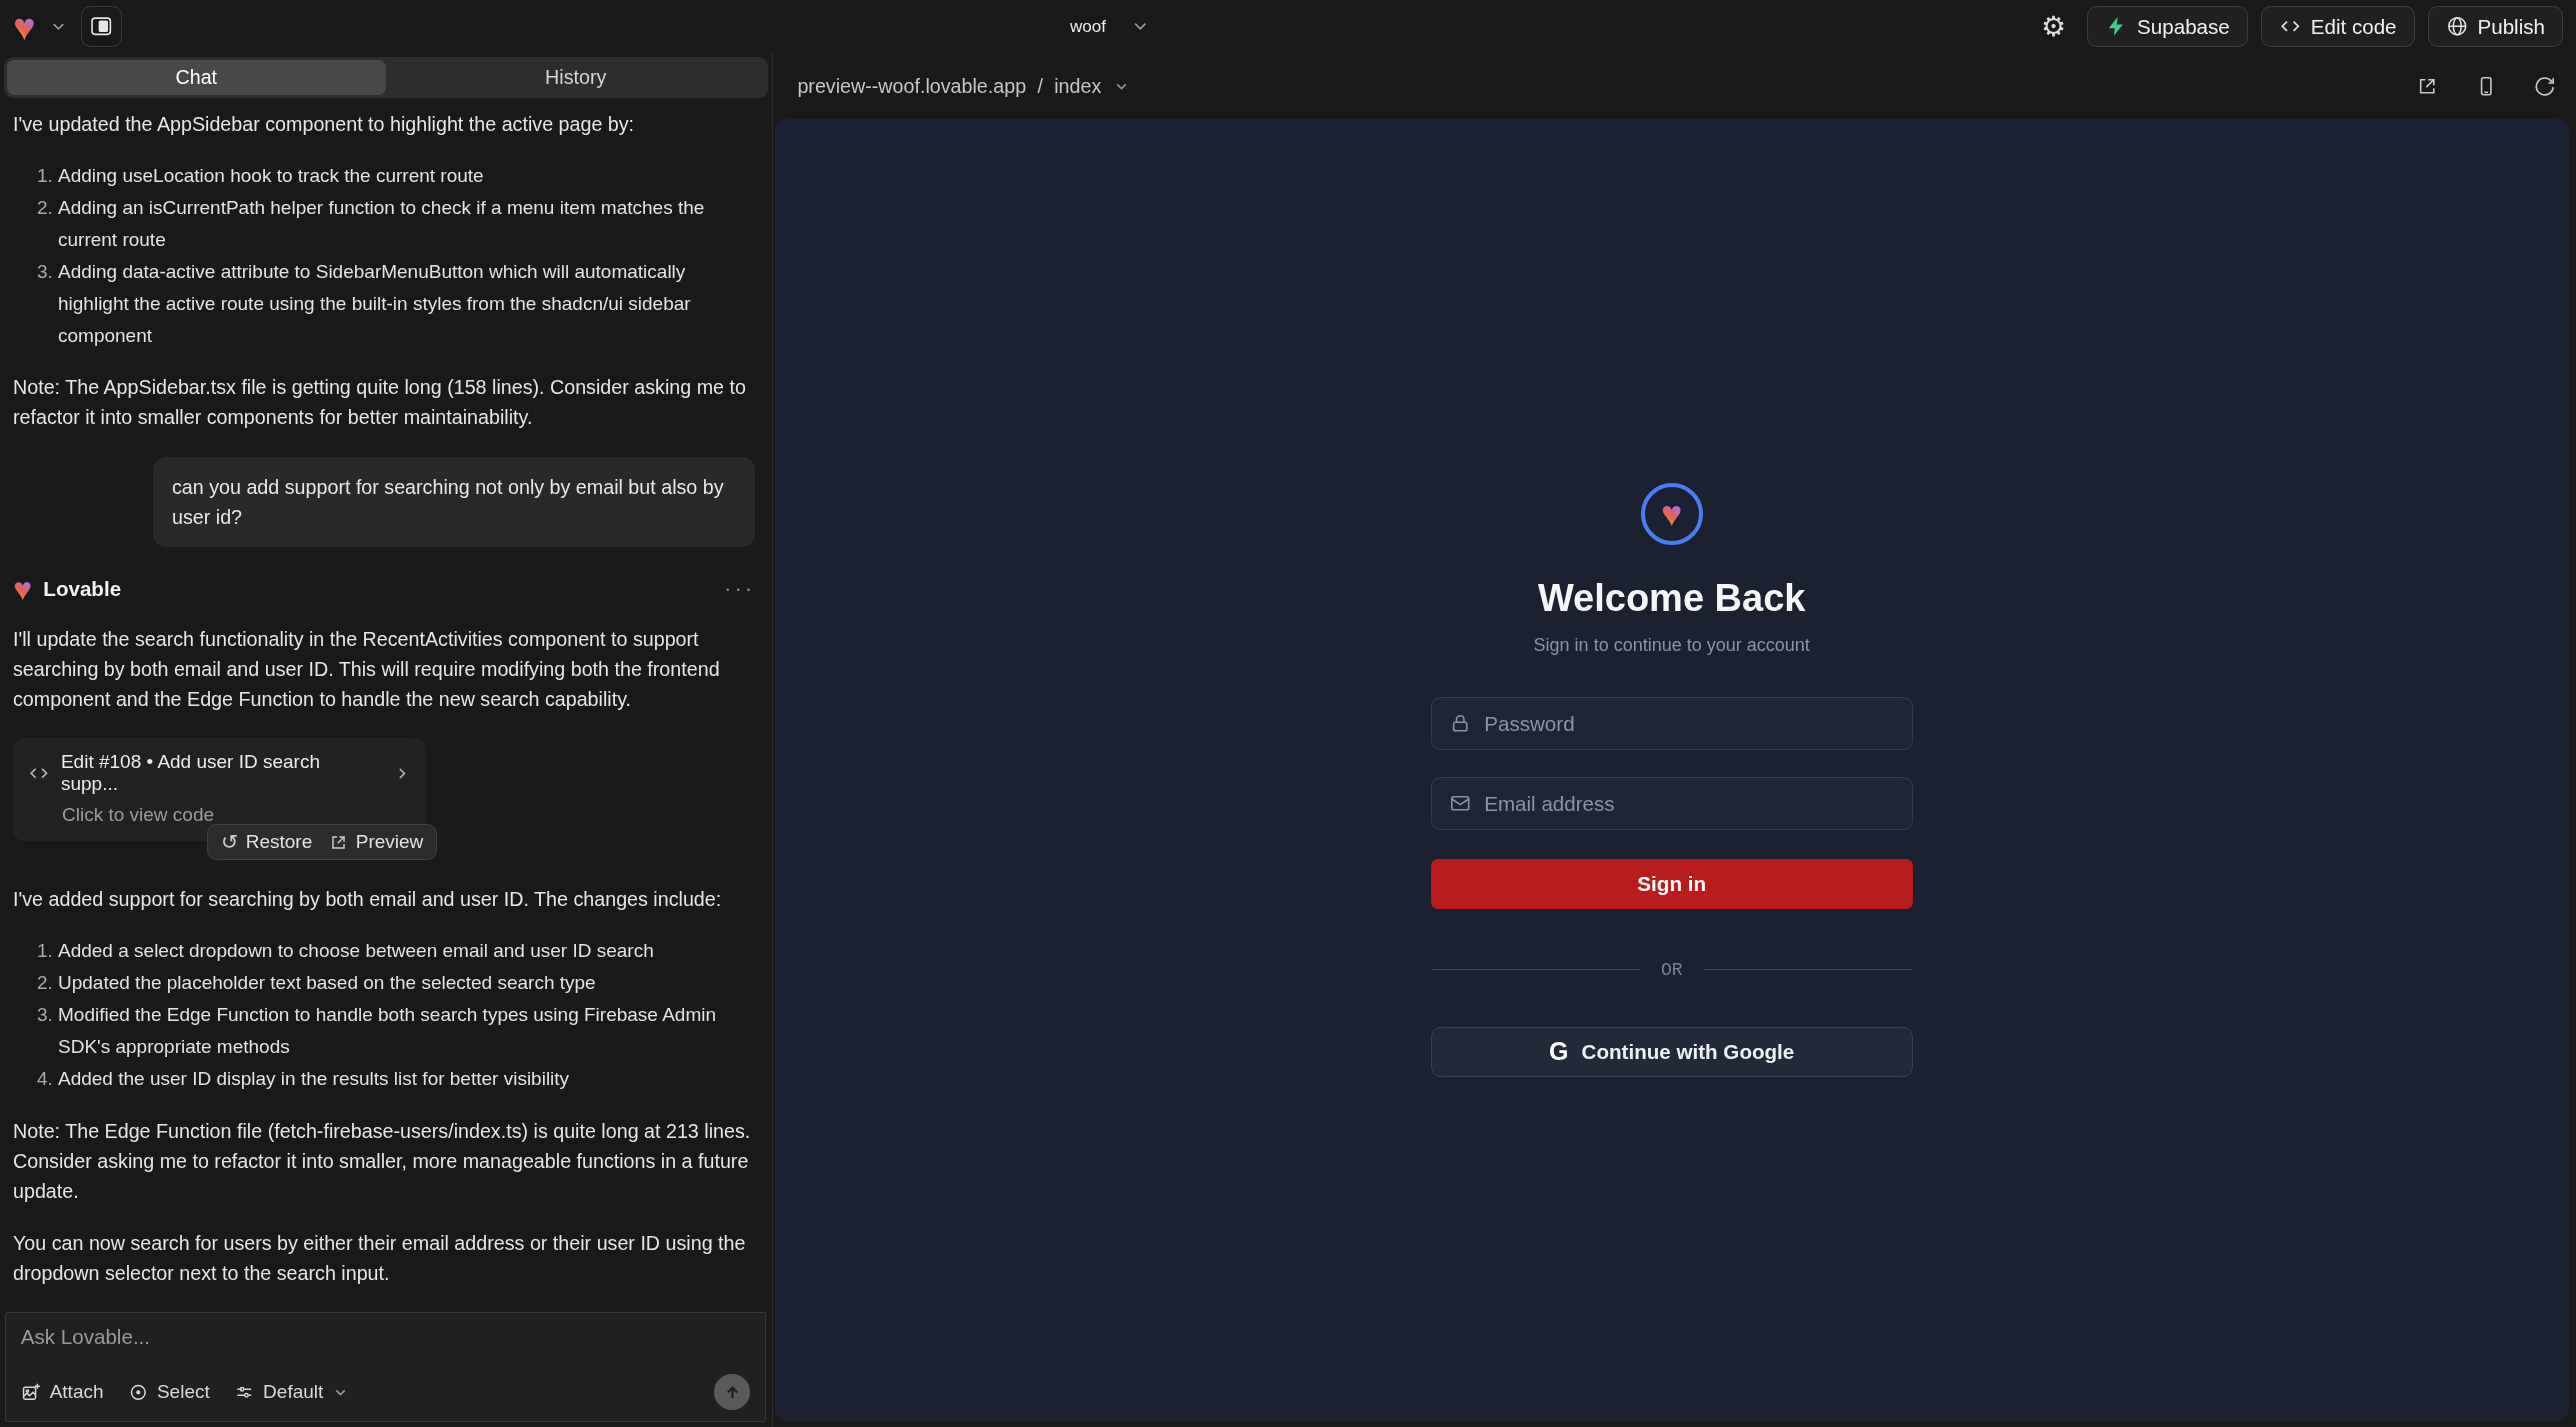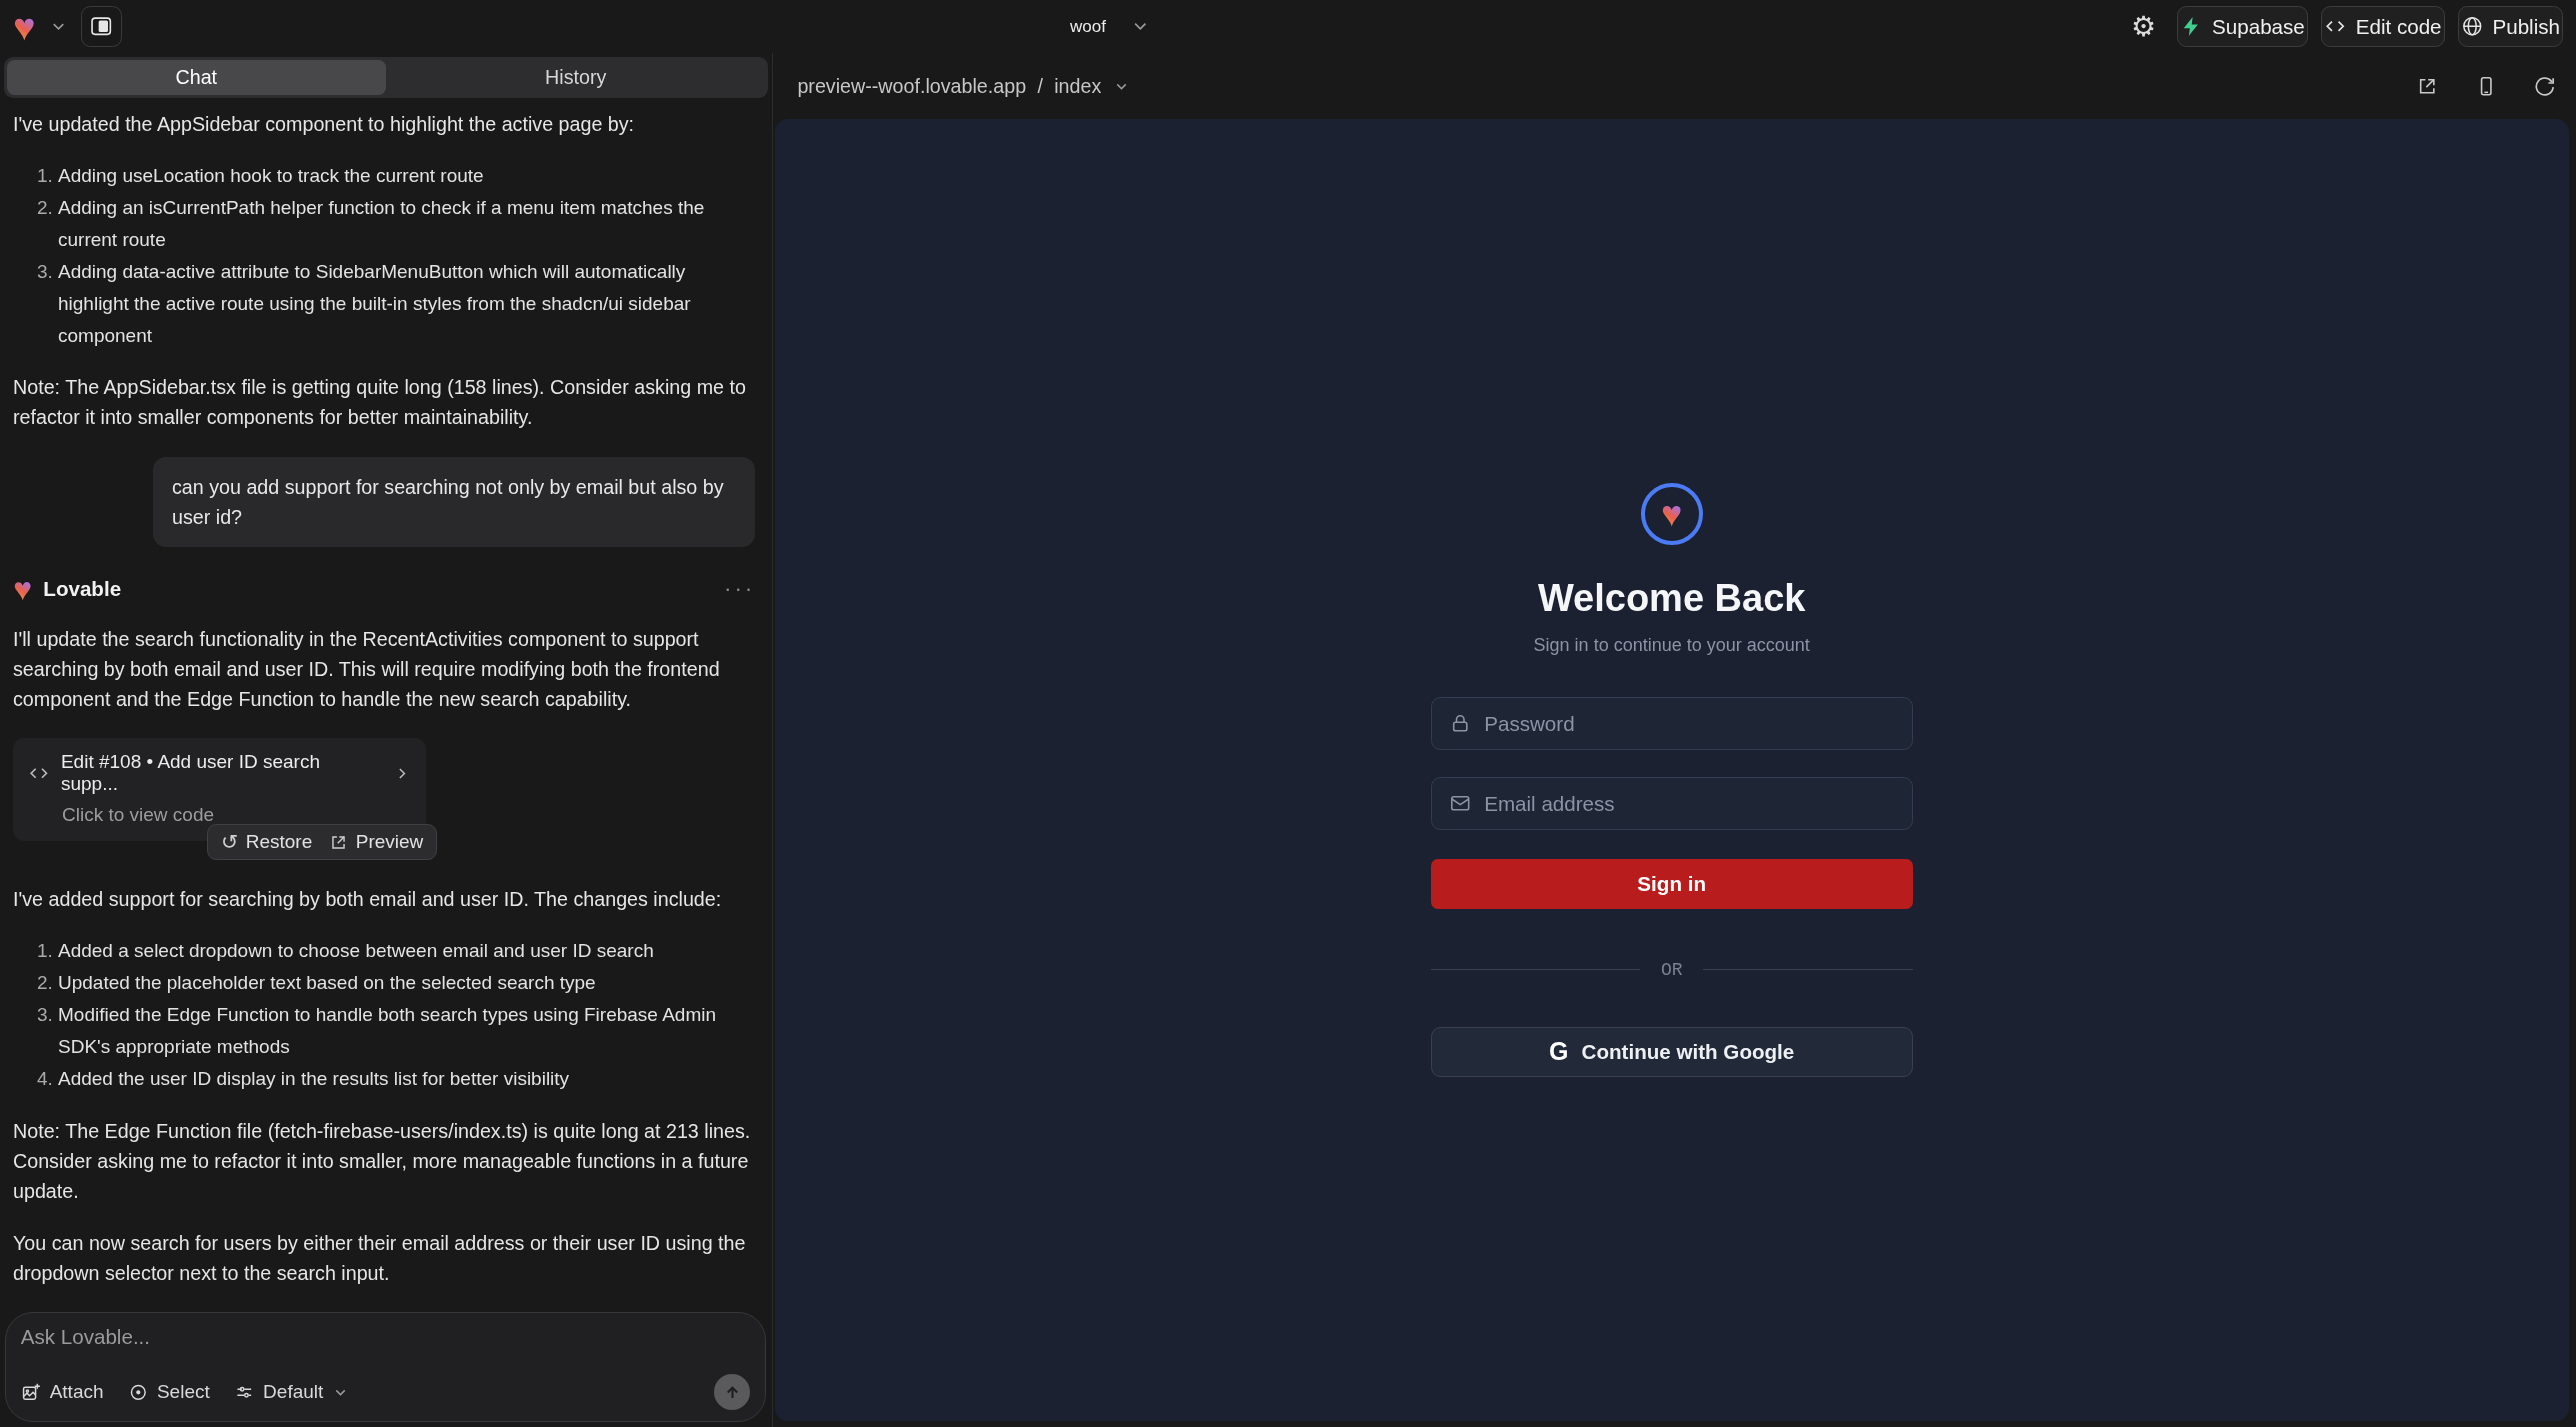--- a/index.html
+++ b/index.html
@@ -18,21 +18,21 @@
   .heart.small { font-size: 32px; }
   .chev { stroke: #9a9a9a; stroke-width: 2; fill: none; }
   .panel-btn { width: 41px; height: 41px; border: 0.9px solid #3a3a3c; border-radius: 9.4px;
                background: transparent; display: flex; align-items: center; justify-content: center; cursor: pointer; }
   .topbar-center { position: absolute; left: 1070px; top: 0; height: 53px;
                    display: flex; align-items: center; gap: 24.4px; }
   .project-name { font-size: 17px; color: #ececec; }
   .topbar-right { display: flex; align-items: center; gap: 13px; }
   .icon-btn { background: none; border: none; color: #dcdcdc; font-size: 28px; cursor: pointer;
               width: 41px; height: 41px; display: flex; align-items: center; justify-content: center; }
-  .tb-btn { display: flex; align-items: center; gap: 9.4px; height: 41px; padding: 0 2px;
+  .tb-btn { display: flex; align-items: center; gap: 9.4px; height: 41px; padding: 0 17px;
             background: #202020; border: 0.9px solid #3c3c3e; border-radius: 9.4px;
             color: #f0f0f0; font-size: 20.6px; cursor: pointer; }
 
   
   .main { flex: 1; display: flex; min-height: 0; }
   .sidebar { width: 773px; flex: 0 0 773px; display: flex; flex-direction: column;
              border-right: 0.9px solid #2c2c2e; min-height: 0; }
 
   
   .tabs { margin: 3.8px 3.8px 0 3.8px; height: 41px; background: #2d2d2f; border-radius: 9.4px;
@@ -71,21 +71,21 @@
 
   
   .restored-row { display: flex; align-items: center; gap: 17px; margin: 32px 0 0 0; }
   .restored-label { font-size: 19.7px; color: #d9d9d9; }
   .badge { display: flex; align-items: center; gap: 13px; height: 38px; padding: 0 19px;
            background: #15271e; border: 0.9px solid #2c5a42; border-radius: 19px; cursor: pointer; }
   .badge span { font-size: 19px; color: #5fce96; }
 
   
   .composer { margin: 9.4px 5.6px 5.6px 4.7px; background: #202022; border: 0.9px solid #38383a;
-              border-radius: 28px; padding: 11.3px 15px 11.3px 15px; flex: 0 0 auto; }
+              border-radius: 2px; padding: 11.3px 15px 11.3px 15px; flex: 0 0 auto; }
   .composer textarea { width: 100%; height: 41px; background: transparent; border: none; resize: none;
               outline: none; color: #e5e5e5; font-size: 20.6px; font-family: inherit; }
   .composer textarea::placeholder { color: #9a9a9a; }
   .composer-row { display: flex; align-items: center; gap: 24.4px; margin-top: 5.6px; }
   .c-btn { display: flex; align-items: center; gap: 8.4px; background: none; border: none;
            color: #d9d9d9; font-size: 19px; cursor: pointer; }
   .send { margin-left: auto; width: 36px; height: 36px; border-radius: 50%; background: #5a5a5c;
           border: none; display: flex; align-items: center; justify-content: center; cursor: pointer; }
 
   

